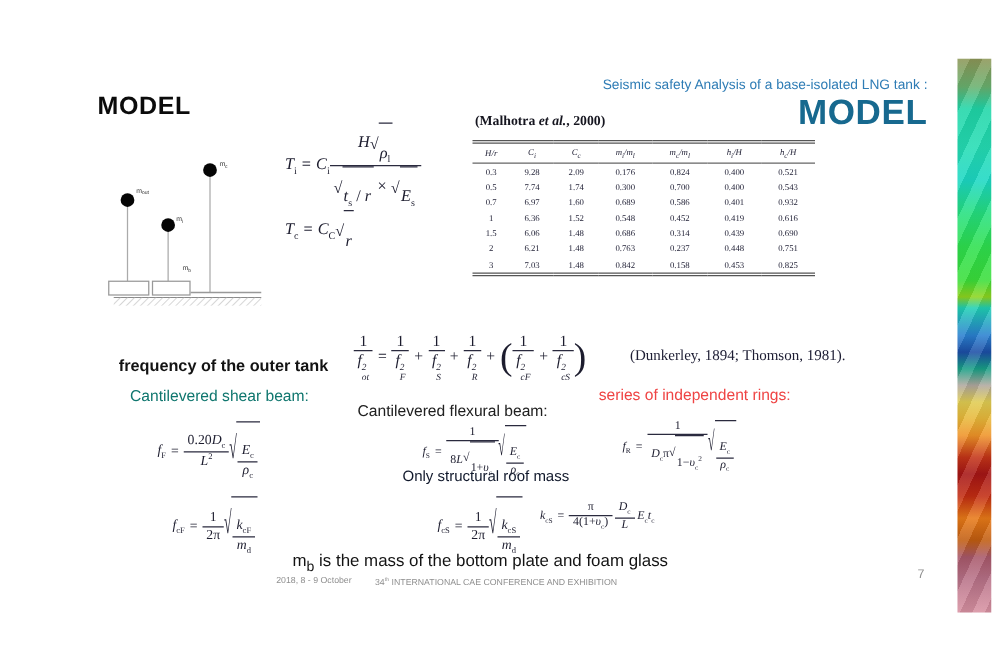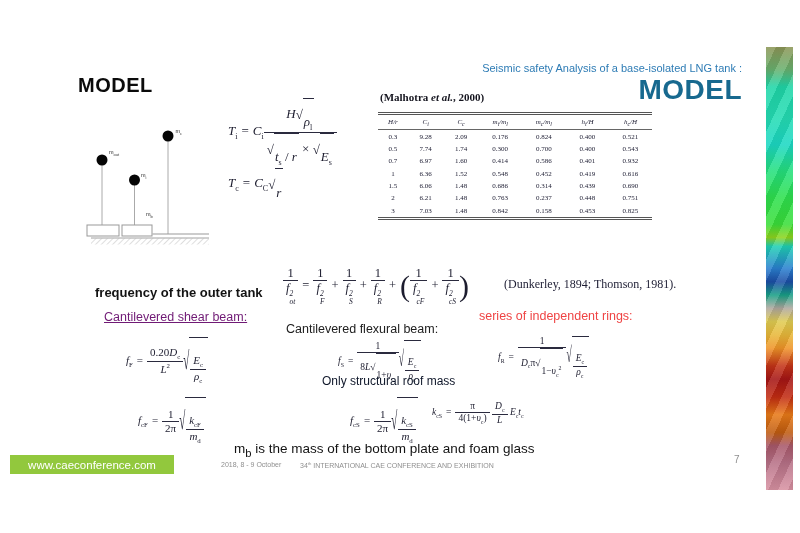--- a/index.html
+++ b/index.html
@@ -16,21 +16,21 @@
   .caption{left:380px;top:91px;font-family:"Liberation Serif",serif;font-weight:bold;font-size:11px;color:#15151f;}
   .tblwrap{left:378px;top:112px;width:274px;}
   .tblwrap table{width:100%;border-collapse:collapse;font-family:"Liberation Serif",serif;
     font-size:7px;color:#232338;border-top:3px double #555;border-bottom:3px double #555;}
   .tblwrap th{font-style:italic;font-weight:normal;border-bottom:.8px solid #666;padding:2.5px 2px;text-align:center;}
   .tblwrap td{padding:2.2px 2px;text-align:center;}
 
   
   .freq{left:95px;top:285px;font-size:13px;font-weight:bold;color:#131313;}
   .cite{left:504px;top:277px;font-family:"Liberation Serif",serif;font-size:12px;color:#1d1d33;white-space:nowrap;}
-  .shear{left:104px;top:310px;font-size:12.5px;color:#701a75;text-decoration:underline;}
+  .shear{left:104px;top:310px;font-size:12.5px;color:#0f766e;}
   .flex-lbl{left:286px;top:322px;font-size:12.5px;color:#202020;}
   .rings{left:479px;top:309px;font-size:12.5px;color:#ef4444;}
   .roof{left:322px;top:374px;font-size:12px;color:#0f172a;}
   .mb{left:234px;top:441px;font-size:13.5px;color:#131313;}
 
   
   .eq{font-family:"Liberation Serif",serif;color:#1c1c2e;white-space:nowrap;}
   .eq i{font-style:italic;}
   .eq sub{font-size:.62em;}
   .eq sup{font-size:.62em;}
@@ -159,21 +159,21 @@
             <td>1.74</td>
             <td>0.300</td>
             <td>0.700</td>
             <td>0.400</td>
             <td>0.543</td>
           </tr>
           <tr>
             <td>0.7</td>
             <td>6.97</td>
             <td>1.60</td>
-            <td>0.414</td>
+            <td>0.689</td>
             <td>0.586</td>
             <td>0.401</td>
             <td>0.932</td>
           </tr>
           <tr>
             <td>1</td>
             <td>6.36</td>
             <td>1.52</td>
             <td>0.548</td>
             <td>0.452</td>
@@ -316,21 +316,18 @@
   <div class="abs eq eq-kcs"><i>k</i><sub>cS</sub><span class="op">=</span><span class="fr">
         <span class="nu">π</span>
         <span class="de">4(1+<i>υ</i><sub>c</sub>)</span>
       </span>&nbsp;<span class="fr">
         <span class="nu"><i>D</i><sub>c</sub></span>
         <span class="de"><i>L</i></span>
       </span>&nbsp;<i>E</i><sub>c</sub><i>t</i><sub>c</sub></div>
 
   <div class="abs mb">m<sub>b</sub> is the mass of the bottom plate and foam glass</div>
 
-  <div class="abs banner">
-    <span>www.caeconference.com</span>
-  </div>
   <div class="abs f-date">2018, 8 -  9 October</div>
   <div class="abs f-conf">34<sup>th</sup> INTERNATIONAL CAE CONFERENCE AND EXHIBITION</div>
   <div class="abs page-num">7</div>
 
   <div class="abs ribbon"></div>
 </div>
 
 </body></html>

